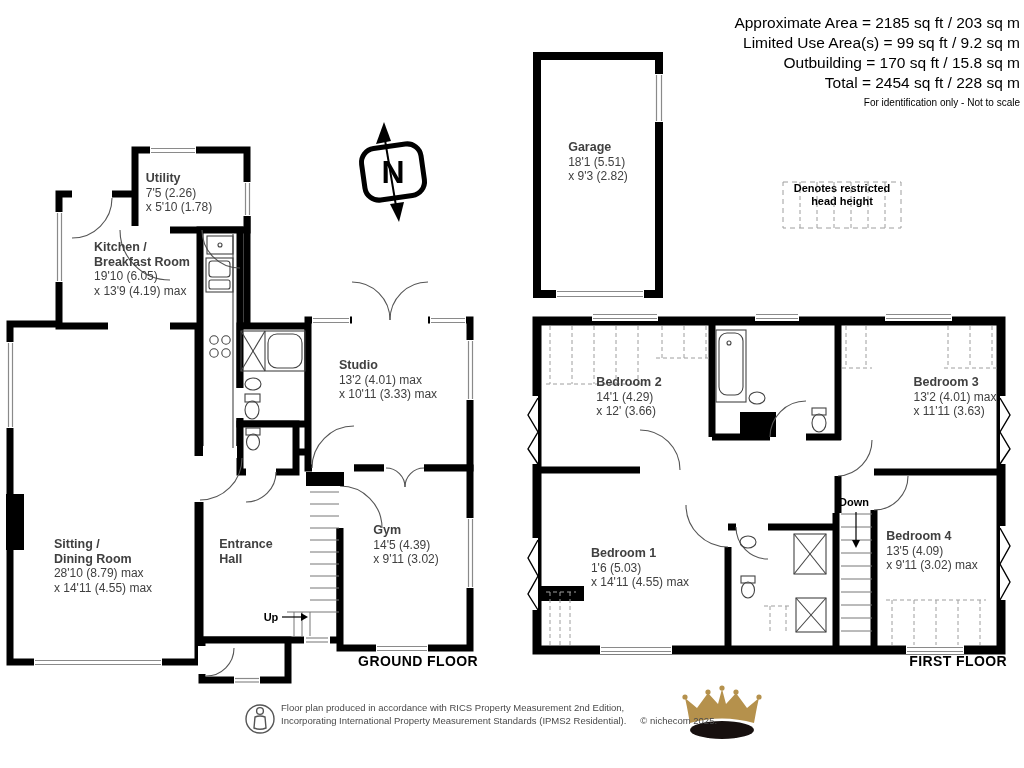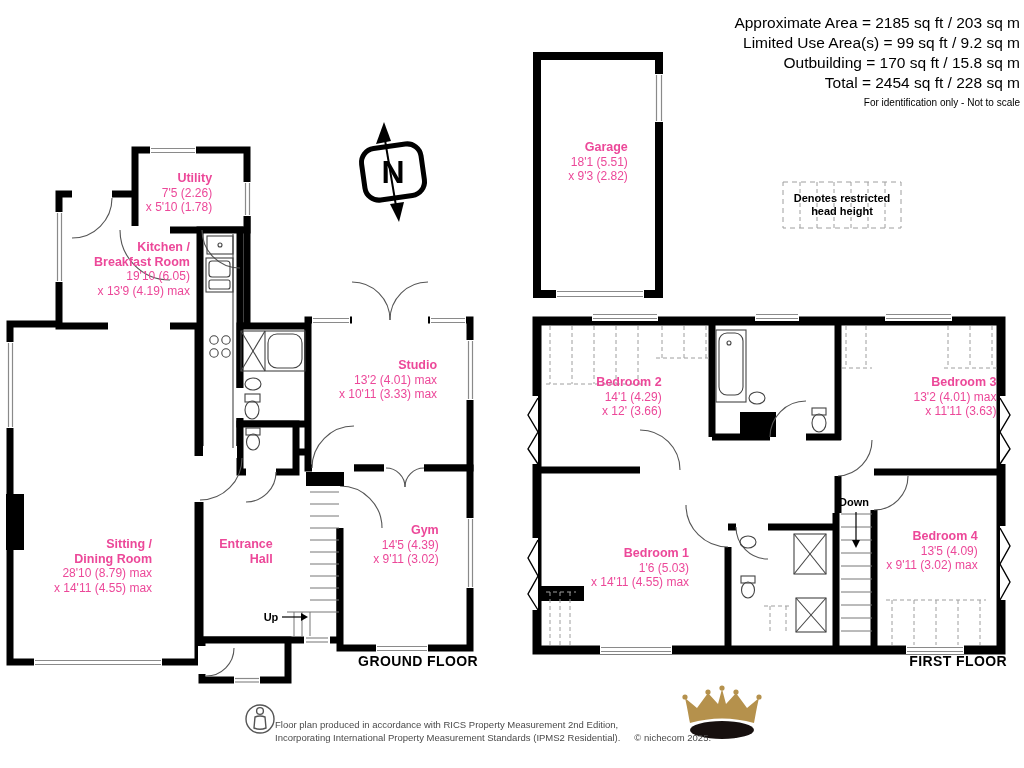--- a/index.html
+++ b/index.html
@@ -11,33 +11,33 @@
   .oroom{fill:#ffffff;stroke:#000000;stroke-width:9;}
   .wall{stroke:#000000;stroke-width:7;fill:none;}
   .gap{fill:#ffffff;stroke:none;}
   .blk{fill:#000000;stroke:none;}
   .arc{fill:none;stroke:#555555;stroke-width:1.1;}
   .thin{fill:none;stroke:#444444;stroke-width:1.1;}
   .winline{stroke:#8a8a8a;stroke-width:1.2;fill:none;}
   .tread{stroke:#777777;stroke-width:1;fill:none;}
   .dash{stroke:#9e9e9e;stroke-width:1;fill:none;stroke-dasharray:4 3;}
   
-  .rl{position:absolute;transform:translate(-50%,-50%);text-align:right;font-size:12px;
-      line-height:14.5px;white-space:nowrap;color:#ec4899;}
+  .rl{position:absolute;transform:translate(-50%,-50%);text-align:left;font-size:12px;
+      line-height:14.5px;white-space:nowrap;color:#404040;}
   .rl .nm{font-weight:bold;font-size:12.5px;display:block;}
   .rl span{display:block;}
   .stairlbl{position:absolute;transform:translate(-50%,-50%);font-weight:bold;font-size:11px;}
   .floor-title{position:absolute;font-weight:bold;font-size:14px;letter-spacing:.4px;}
   .hdr{position:absolute;top:13px;right:4px;text-align:right;font-size:15.5px;line-height:20px;}
   .hdr .small{font-size:10px;margin-top:3px;line-height:13px;}
   .legendbox{position:absolute;left:783px;top:182px;width:118px;height:46px;
-             display:flex;align-items:center;justify-content:center;text-align:center;
+             display:flex;align-items:flex-start;justify-content:center;text-align:center;
              font-weight:bold;font-size:11px;line-height:13px;}
   .legendbox .inner{width:100px;}
-  .footer{position:absolute;left:275px;top:702px;font-size:9.5px;line-height:12.5px;color:#4a4a4a;margin-top:17px;}
+  .footer{position:absolute;left:281px;top:702px;font-size:9.5px;line-height:12.5px;color:#4a4a4a;}
   .footer .row{display:block;}
   .footer .cp{margin-left:14px;}
   .footer .ref{margin-left:14px;}
 </style>
 </head>
 <body>
 
 <div class="canvas">
 
 <svg width="1024" height="768" viewBox="0 0 1024 768">

